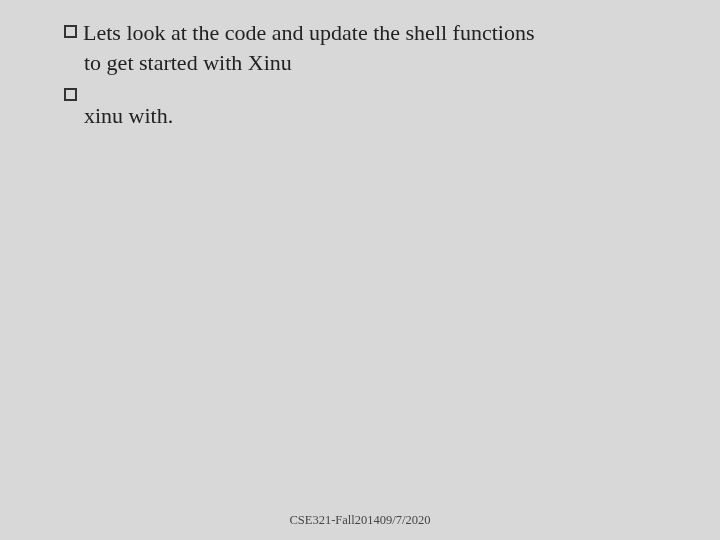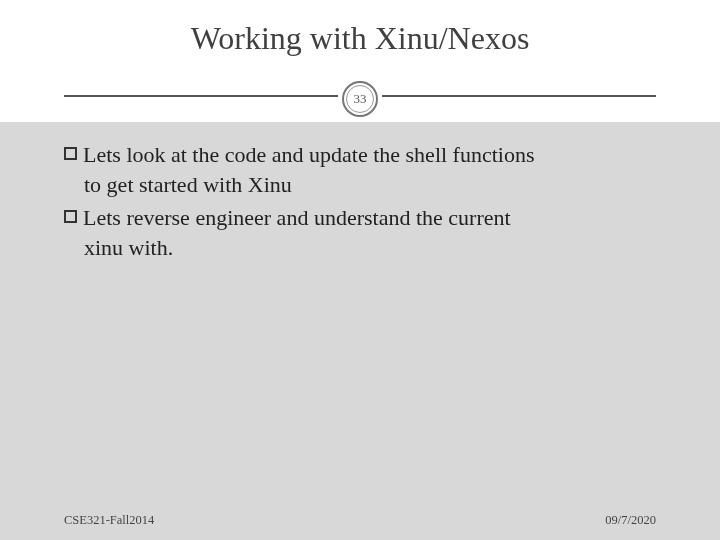--- a/index.html
+++ b/index.html
@@ -105,57 +105,47 @@
     margin-left: 20px;
   }
   .footer {
     position: absolute;
     bottom: 0;
     left: 0;
     right: 0;
     height: 30px;
     background: #d8d8d8;
     display: flex;
-    justify-content: space-between;
+    justify-content: center;
     align-items: center;
     padding: 0 64px 10px 64px;
     font-size: 12.5px;
     color: #444;
     font-family: Georgia, serif;
   }
 </style>
 </head>
 <body>
 
 <div class="slide">
 
-  <div class="header-region">
-    <div class="title">Working with Xinu/Nexos</div>
-    <div class="hr-line"></div>
-    <div class="slide-number-wrap">
-      <div class="slide-number-outer">
-        <div class="slide-number-inner">33</div>
-      </div>
-    </div>
-  </div>
 
   <div class="body-region">
 
     <div class="bullet-block">
       <div class="bullet-line">
         <span class="bullet-icon"></span>
         <span class="bullet-text">Lets look at the code and update the shell functions</span>
       </div>
       <div class="continuation">to get started with Xinu</div>
     </div>
 
     <div class="bullet-block">
       <div class="bullet-line">
         <span class="bullet-icon"></span>
-        <span class="bullet-text">Lets reverse engineer and understand the current</span>
       </div>
       <div class="continuation">xinu with.</div>
     </div>
 
     <div class="footer">
       <span>CSE321-Fall2014</span>
       <span>09/7/2020</span>
     </div>
   </div>
 

